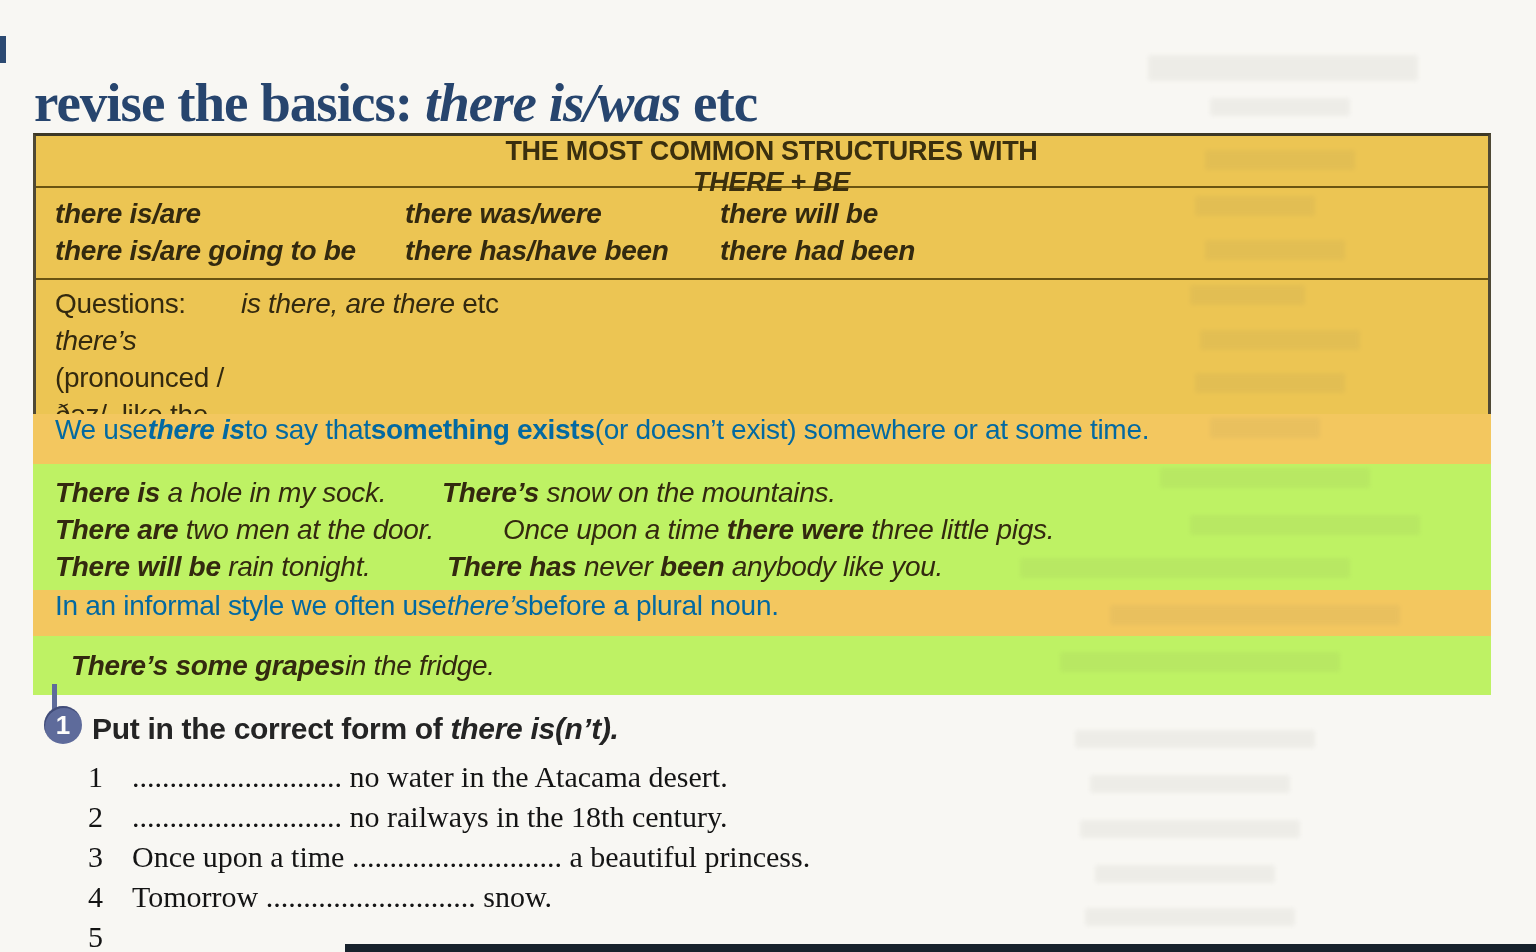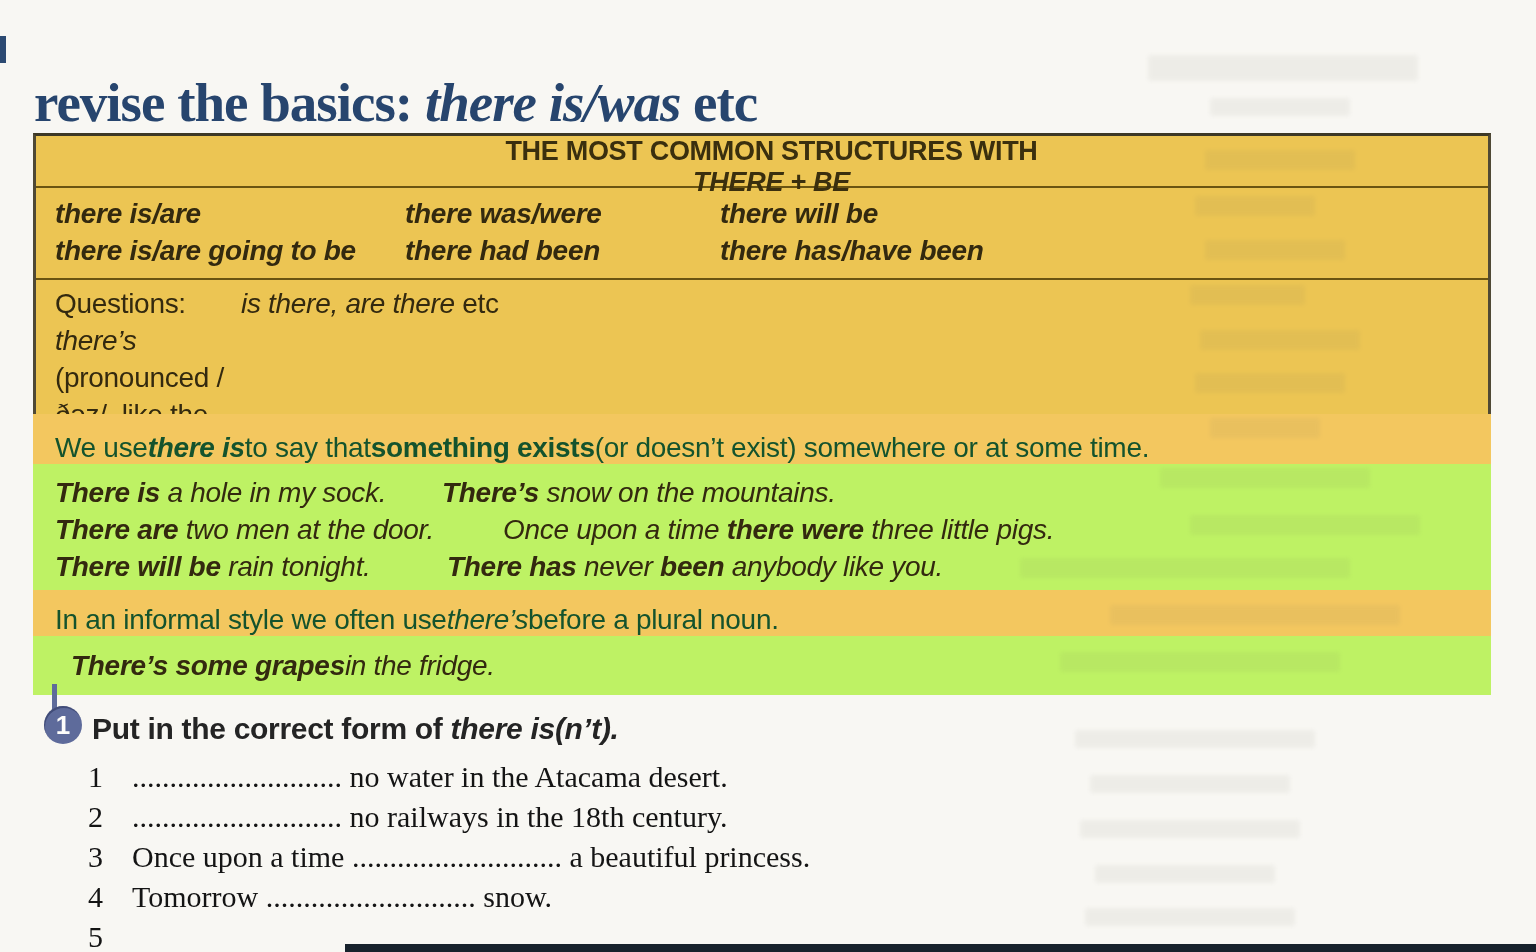--- a/index.html
+++ b/index.html
@@ -45,22 +45,22 @@
   }
   .qc-rows{padding:5px 0 10px 19px;}
   .qc-row{
     display:grid;grid-template-columns:186px auto;
     font-size:28px;line-height:37px;letter-spacing:-0.3px;
   }
 
   
   .usage-box{position:absolute;left:33px;top:414px;width:1458px;}
   .band{
-    background:#f3c75f;display:flex;align-items:flex-end;
-    padding-left:22px;font-size:28px;letter-spacing:-0.3px;color:#14532d;
+    background:#f3c75f;display:flex;align-items:flex-start;
+    padding-left:22px;font-size:28px;letter-spacing:-0.3px;color:#0369a1;
   }
   .band-rule1{height:50px;}
   .band-rule2{height:46px;}
   .cream{background:#bef264;}
   .examples{
     padding:10px 0 5px 22px;font-size:28px;font-style:italic;
     letter-spacing:-0.3px;
   }
   .ex-line{display:flex;line-height:37px;white-space:nowrap;}
   .ex-left{display:inline-block;}
@@ -110,22 +110,22 @@
     </div>
 
   <div class="structures-rows">
     <div class="structures-row">
       <span>there is/are</span>
       <span>there was/were</span>
       <span>there will be</span>
     </div>
     <div class="structures-row">
       <span>there is/are going to be</span>
+      <span>there has/have been</span>
       <span>there had been</span>
-      <span>there has/have been</span>
     </div>
   </div>
 
   <div class="qc-rows">
     <div class="qc-row">
       <span>Questions:</span>
       <span><span class="seg-i">is there, are there</span><span> etc</span></span>
     </div>
     <div class="qc-row">
       <span><span class="seg-i">there’s</span><span> (pronounced /ðəz/, like the beginning of </span><span class="seg-i">the zoo</span><span>)</span></span>

